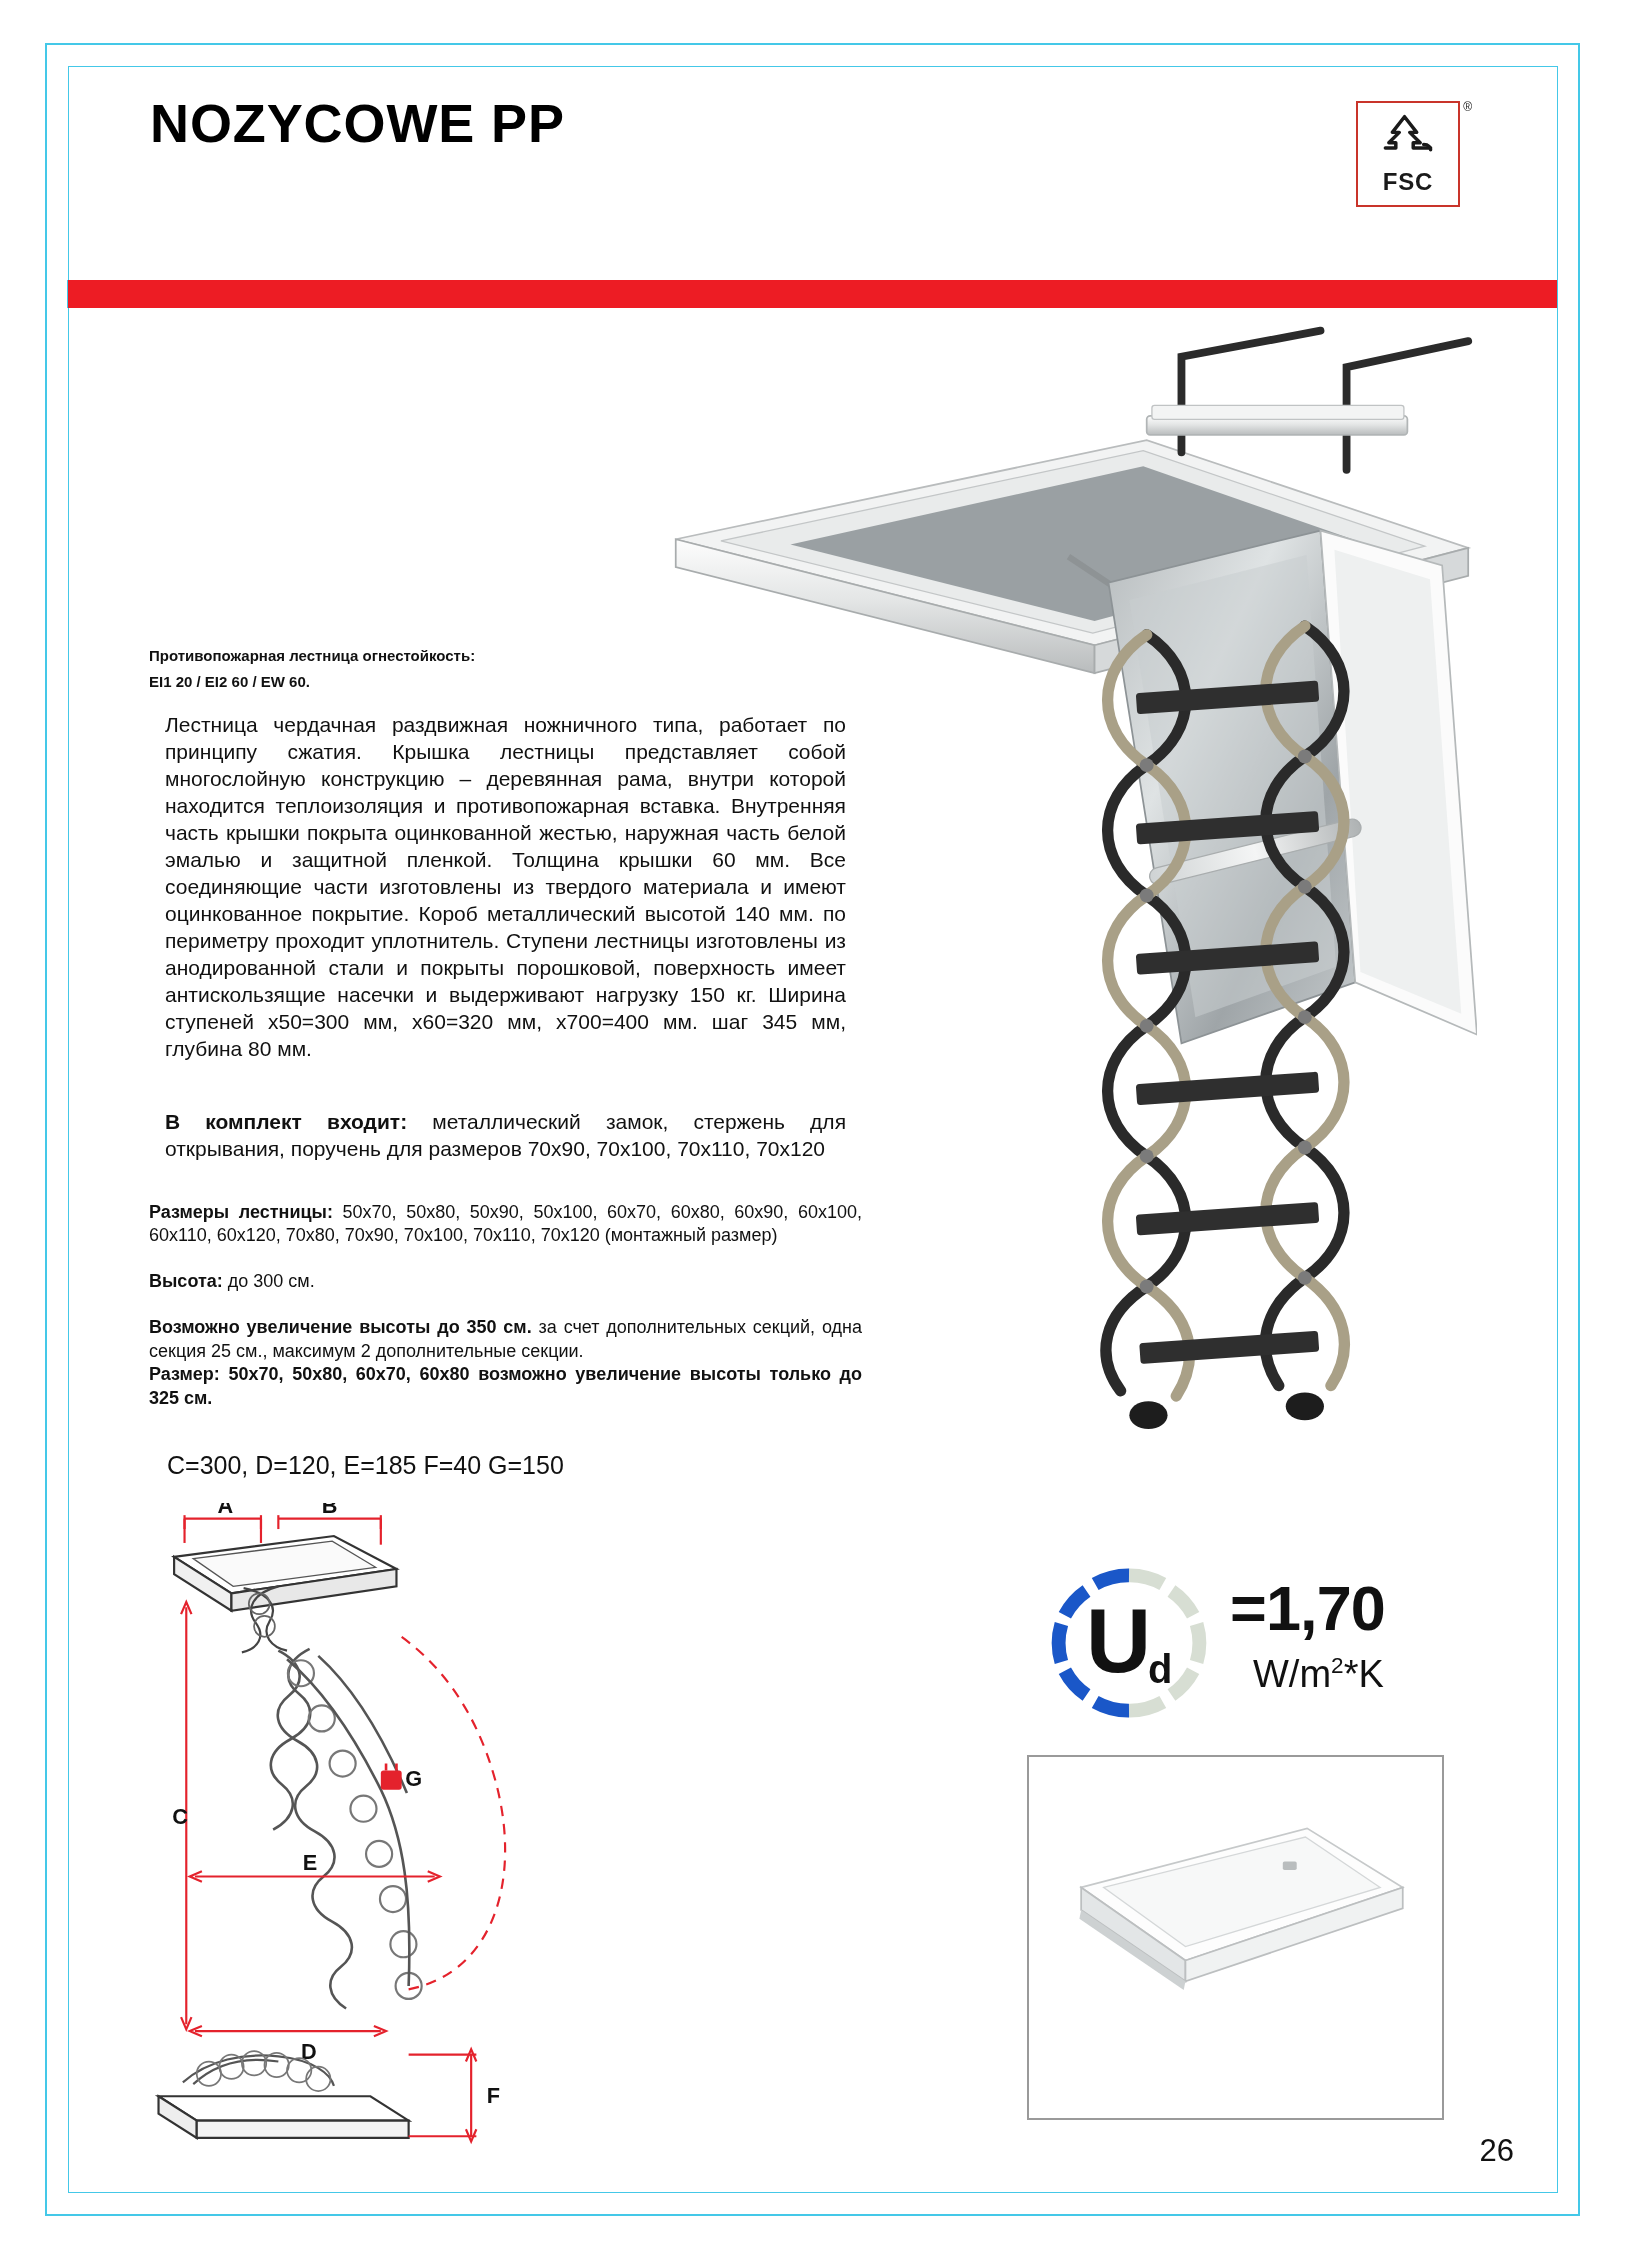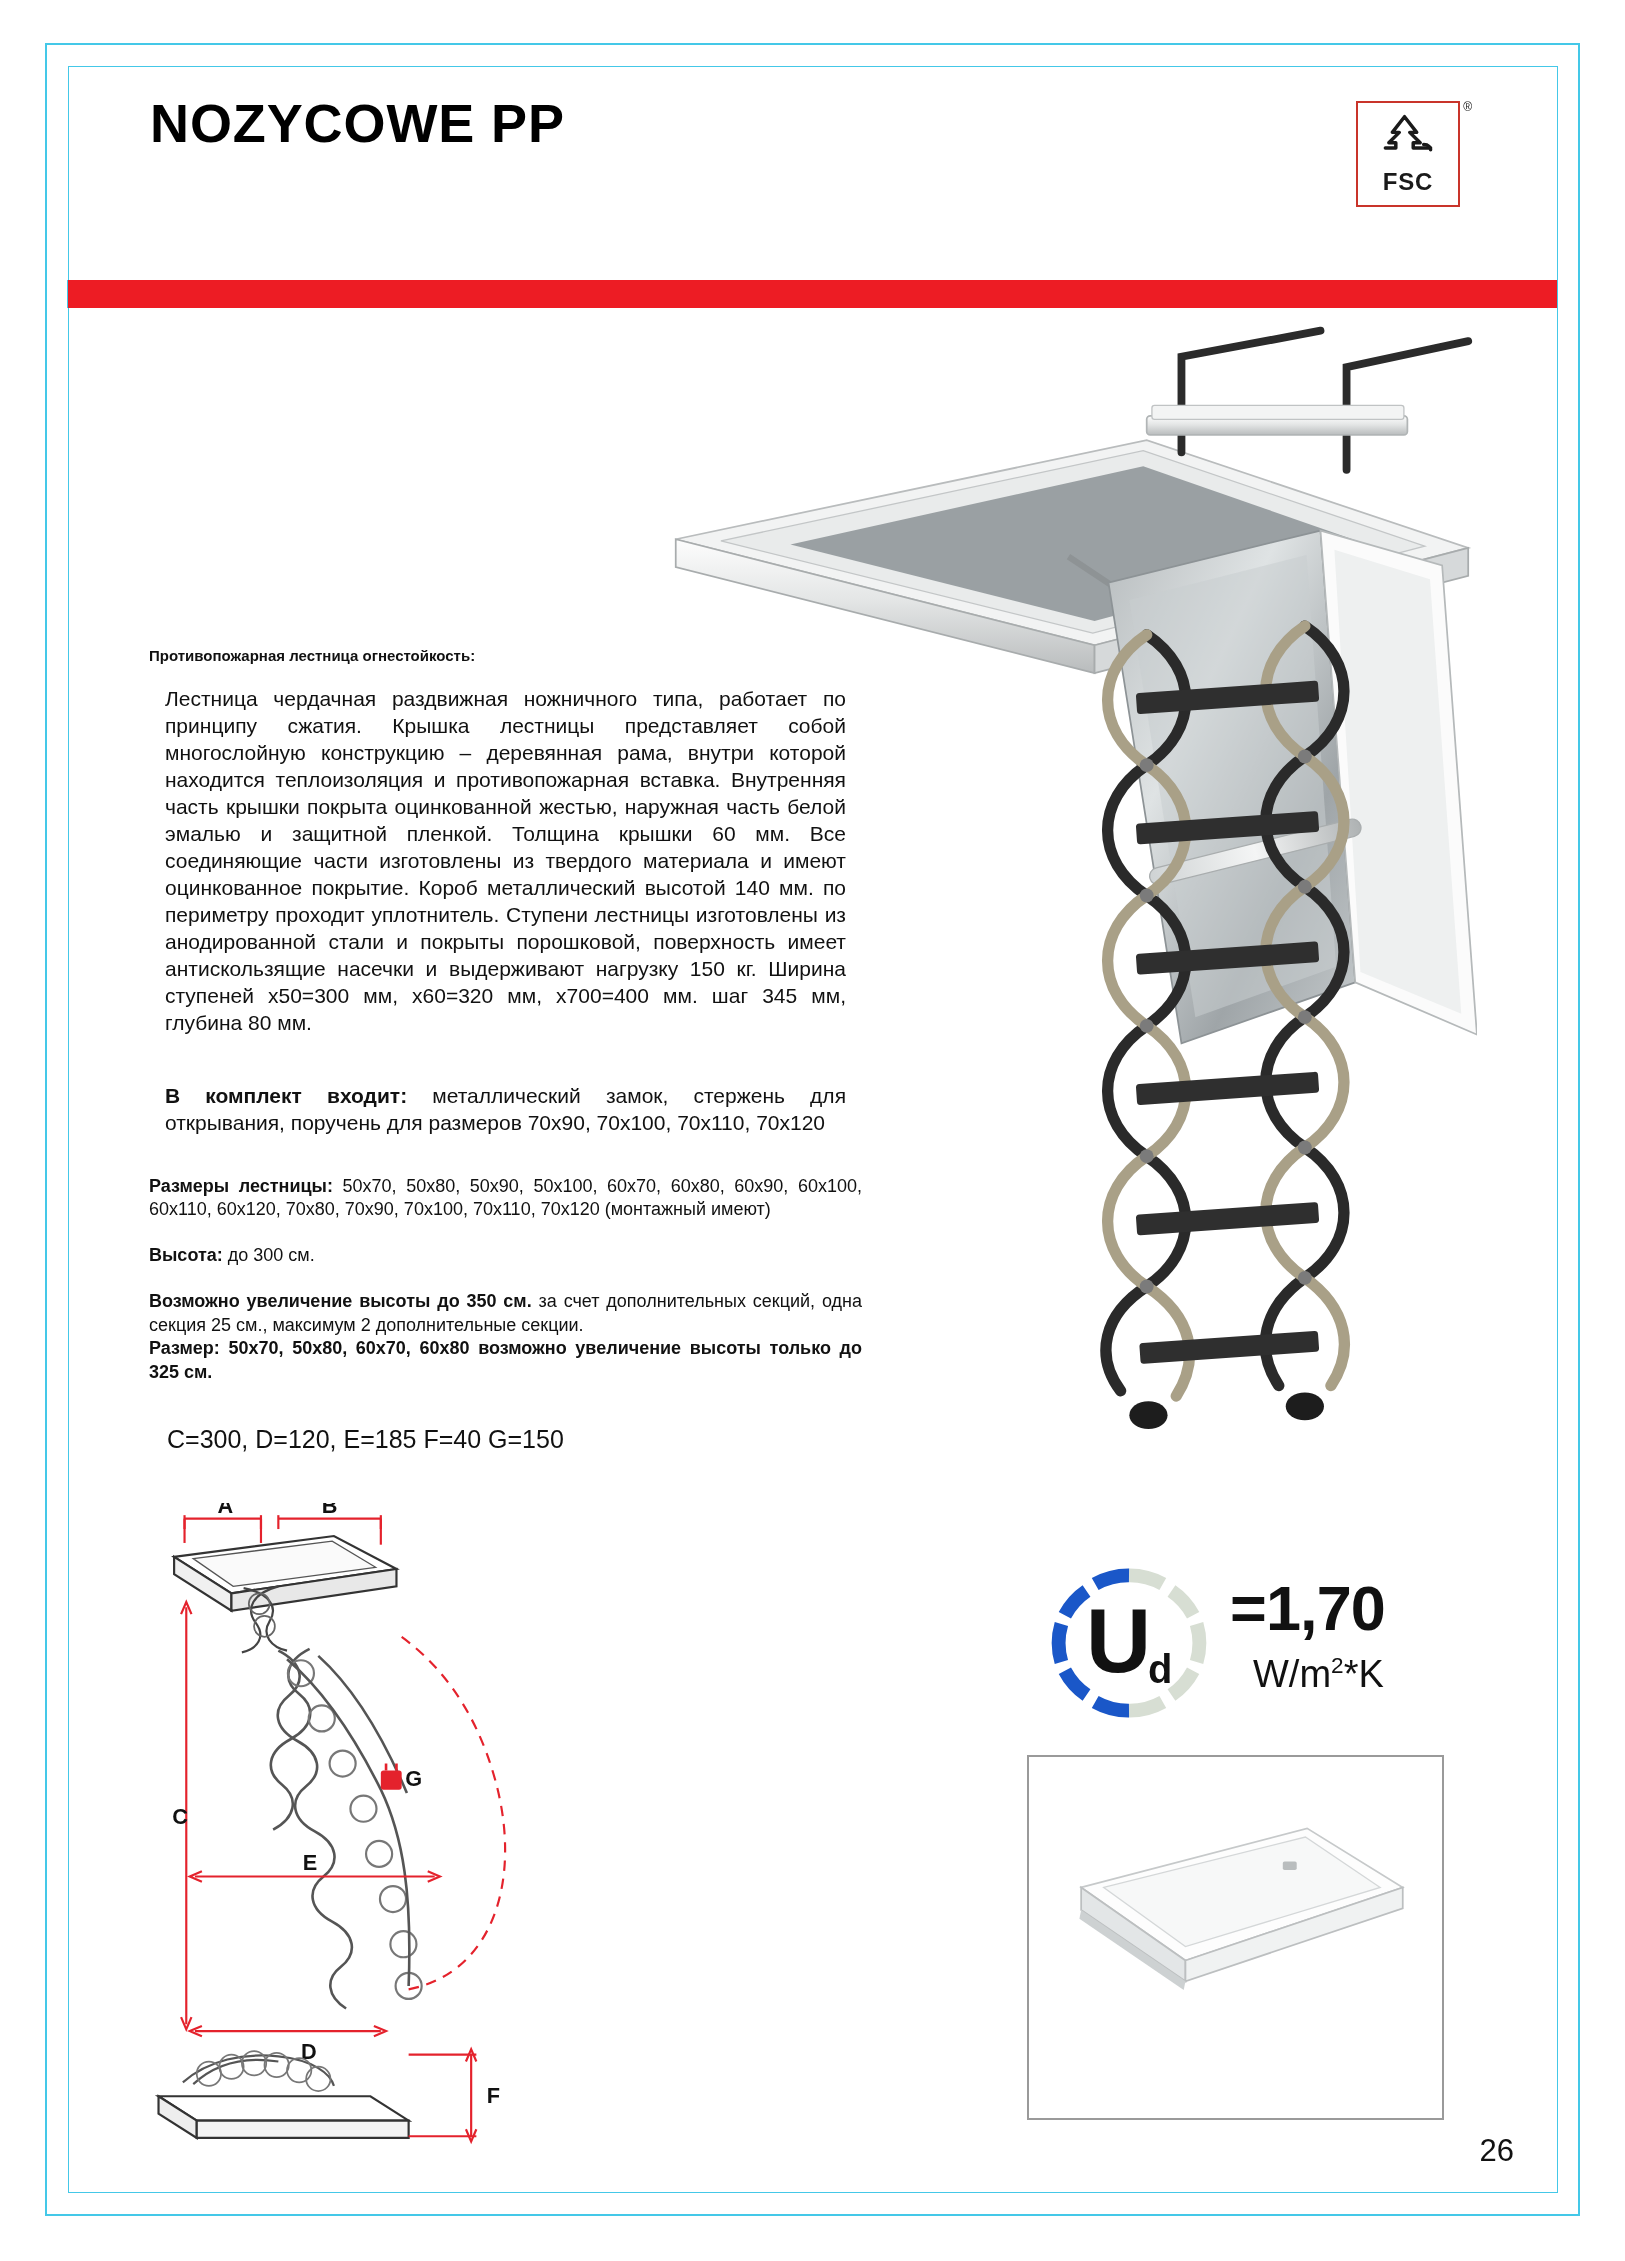--- a/index.html
+++ b/index.html
@@ -358,28 +358,29 @@
         </g>
 
         <ellipse cx="562" cy="1258" rx="22" ry="16" fill="#1d1d1d"></ellipse>
         <ellipse cx="742" cy="1248" rx="22" ry="16" fill="#1d1d1d"></ellipse>
       </g>
     </svg>
   </div>
 
   <div class="textcol">
     <p class="p-bold">Противопожарная лестница огнестойкость:</p>
+    <p class="p-bold">EI1 20 / EI2 60 / EW 60.</p>
     <p class="p-body">Лестница чердачная раздвижная ножничного типа, работает по принципу сжатия. Крышка лестницы представляет собой многослойную конструкцию – деревянная рама, внутри которой находится теплоизоляция и противопожарная вставка. Внутренняя часть крышки покрыта оцинкованной жестью, наружная часть белой эмалью и защитной пленкой. Толщина крышки 60 мм. Все соединяющие части изготовлены из твердого материала и имеют оцинкованное покрытие. Короб металлический высотой 140 мм. по периметру проходит уплотнитель. Ступени лестницы изготовлены из анодированной стали и покрыты порошковой, поверхность имеет антискользящие насечки и выдерживают нагрузку 150 кг. Ширина ступеней x50=300 мм, x60=320 мм, x700=400 мм. шаг 345 мм, глубина 80 мм.</p>
     <div class="gap-sm"></div>
     <p class="p-body">
       <span class="b">В комплект входит:</span><span> металлический замок, стержень для открывания, поручень для размеров 70x90, 70x100, 70x110, 70x120</span>
     </p>
     <div class="gap-md"></div>
     <p class="p-small">
-      <span class="b">Размеры лестницы:</span><span> 50x70, 50x80, 50x90, 50x100, 60x70, 60x80, 60x90, 60x100, 60x110, 60x120, 70x80, 70x90, 70x100, 70x110, 70x120 (монтажный имеют)</span>
+      <span class="b">Размеры лестницы:</span><span> 50x70, 50x80, 50x90, 50x100, 60x70, 60x80, 60x90, 60x100, 60x110, 60x120, 70x80, 70x90, 70x100, 70x110, 70x120 (монтажный размер)</span>
     </p>
     <div class="gap-md"></div>
     <p class="p-small">
       <span class="b">Высота:</span><span> до 300 см.</span>
     </p>
     <div class="gap-md"></div>
     <p class="p-small">
       <span class="b">Возможно увеличение высоты до 350 см.</span><span> за счет дополнительных секций, одна секция 25 см., максимум 2 дополнительные секции.</span>
     </p>
     <p class="p-small b">Размер: 50x70, 50x80, 60x70, 60x80 возможно увеличение высоты только до 325 см.</p>

